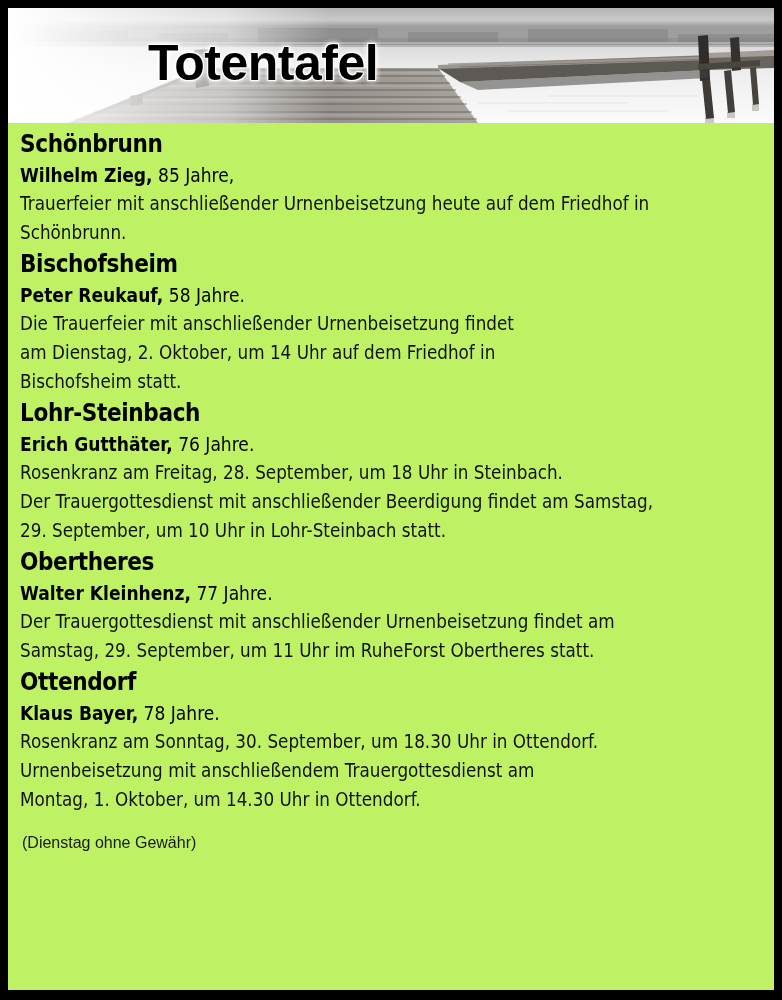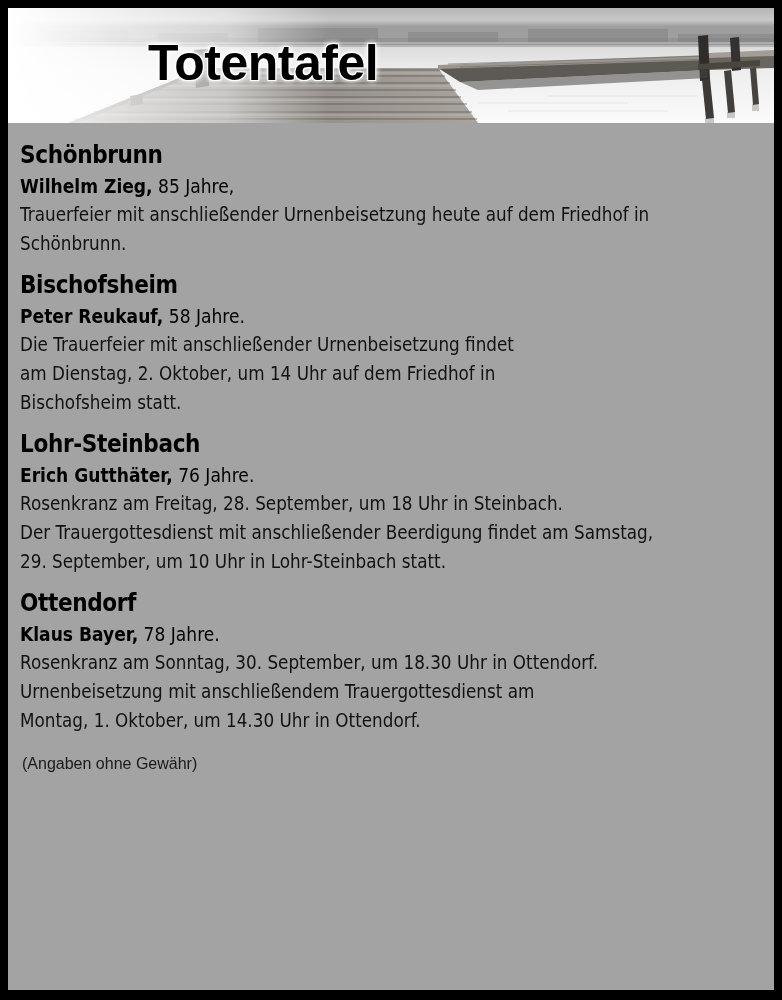--- a/index.html
+++ b/index.html
@@ -20,21 +20,21 @@
     width: 782px;
     height: 1000px;
     box-sizing: border-box;
     background: #000000;
     padding: 8px 8px 10px 8px;
   }
   .sheet {
     position: relative;
     width: 100%;
     height: 100%;
-    background: #a3a3a3;
+    background: #bef264;
     box-sizing: border-box;
     overflow: hidden;
   }
 
   
   .banner {
     position: relative;
     width: 100%;
     height: 115px;
     overflow: hidden;
@@ -62,21 +62,21 @@
        1px 1px 0 #ffffff, -1px -1px 0 #ffffff,
        1px -1px 0 #ffffff, -1px 1px 0 #ffffff;
     white-space: nowrap;
   }
 
   
   .content {
     padding: 5px 10px 0 12px;
     box-sizing: border-box;
   }
-  .entry { margin: 11px 0 1px 0; }
+  .entry { margin: 0 0 1px 0; }
 
   .place {
     font-family: "DejaVu Sans", sans-serif;
     font-weight: bold;
     font-size: 24px;
     line-height: 33px;
     letter-spacing: -0.4px;
     color: #000000;
     margin: 0;
     transform: scaleX(0.90);
@@ -241,27 +241,33 @@
       </div>
 
       <div class="entry">
         <div class="place">Lohr-Steinbach</div>
         <div class="person"><span class="nm">Erich Gutthäter,</span> <span class="age">76 Jahre.</span></div>
         <div class="detail">Rosenkranz am Freitag, 28. September, um 18 Uhr in Steinbach.</div>
         <div class="detail">Der Trauergottesdienst mit anschließender Beerdigung findet am Samstag,</div>
         <div class="detail">29. September, um 10 Uhr in Lohr-Steinbach statt.</div>
       </div>
 
+      <div class="entry">
+        <div class="place">Obertheres</div>
+        <div class="person"><span class="nm">Walter Kleinhenz,</span> <span class="age">77 Jahre.</span></div>
+        <div class="detail">Der Trauergottesdienst mit anschließender Urnenbeisetzung findet am</div>
+        <div class="detail">Samstag, 29. September, um 11 Uhr im RuheForst Obertheres statt.</div>
+      </div>
 
       <div class="entry">
         <div class="place">Ottendorf</div>
         <div class="person"><span class="nm">Klaus Bayer,</span> <span class="age">78 Jahre.</span></div>
         <div class="detail">Rosenkranz am Sonntag, 30. September, um 18.30 Uhr in Ottendorf.</div>
         <div class="detail">Urnenbeisetzung mit anschließendem Trauergottesdienst am</div>
         <div class="detail">Montag, 1. Oktober, um 14.30 Uhr in Ottendorf.</div>
       </div>
 
 
-      <div class="disclaimer">(Angaben ohne Gewähr)</div>
+      <div class="disclaimer">(Dienstag ohne Gewähr)</div>
     </div>
 
   </div>
 </div>
 
 </body></html>

